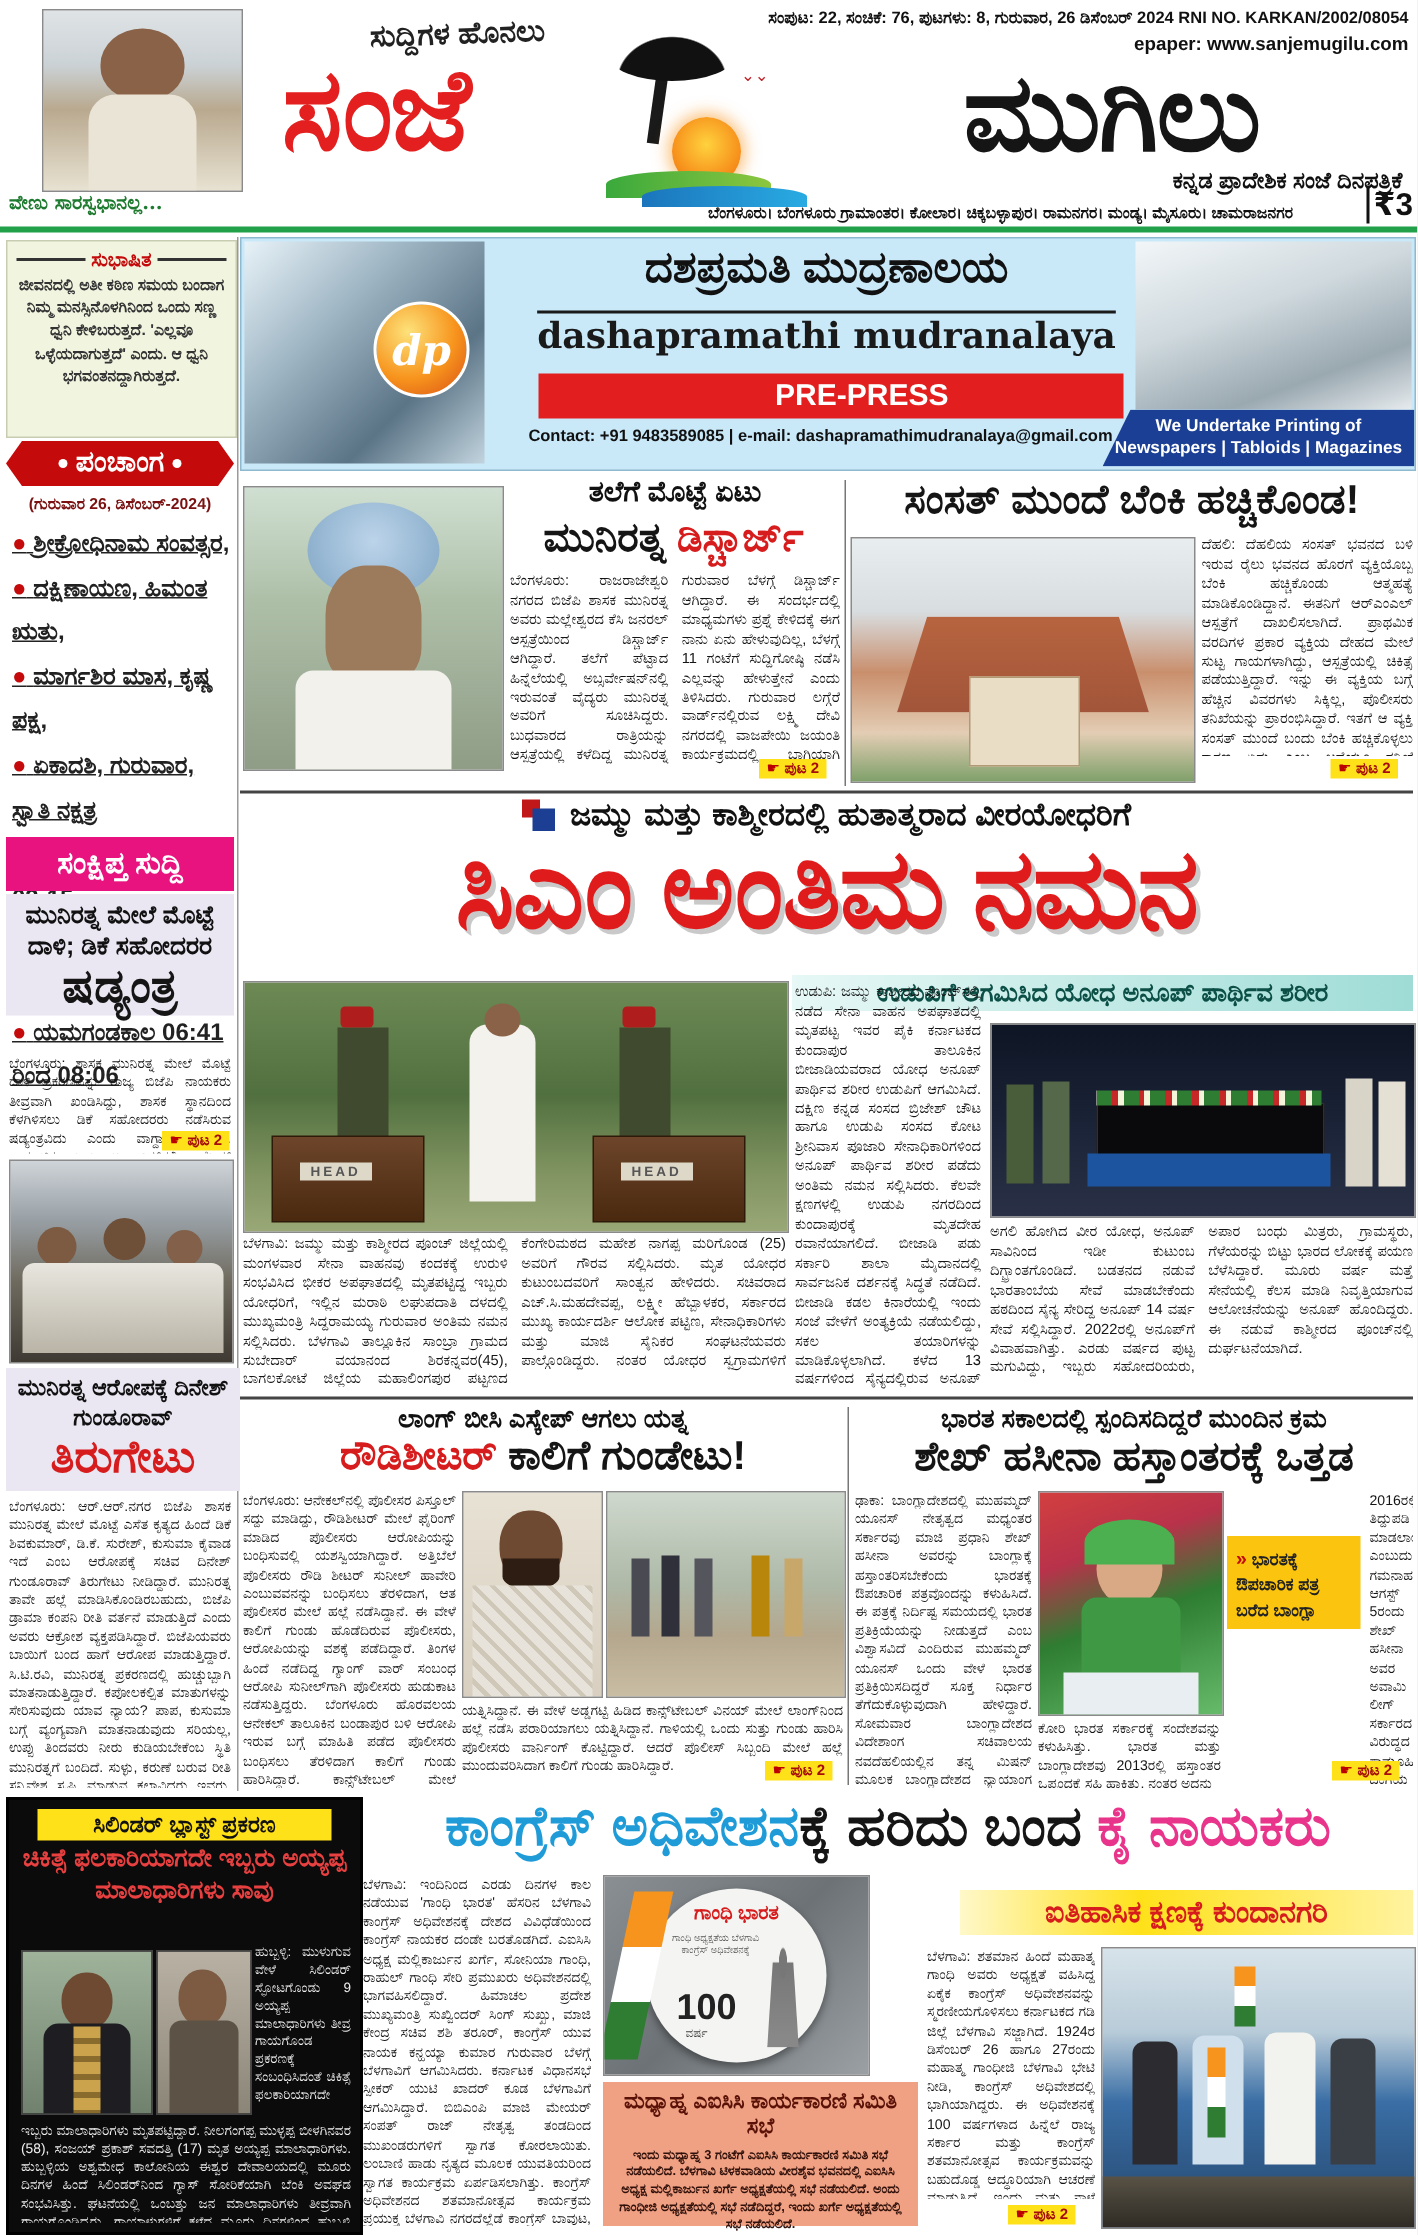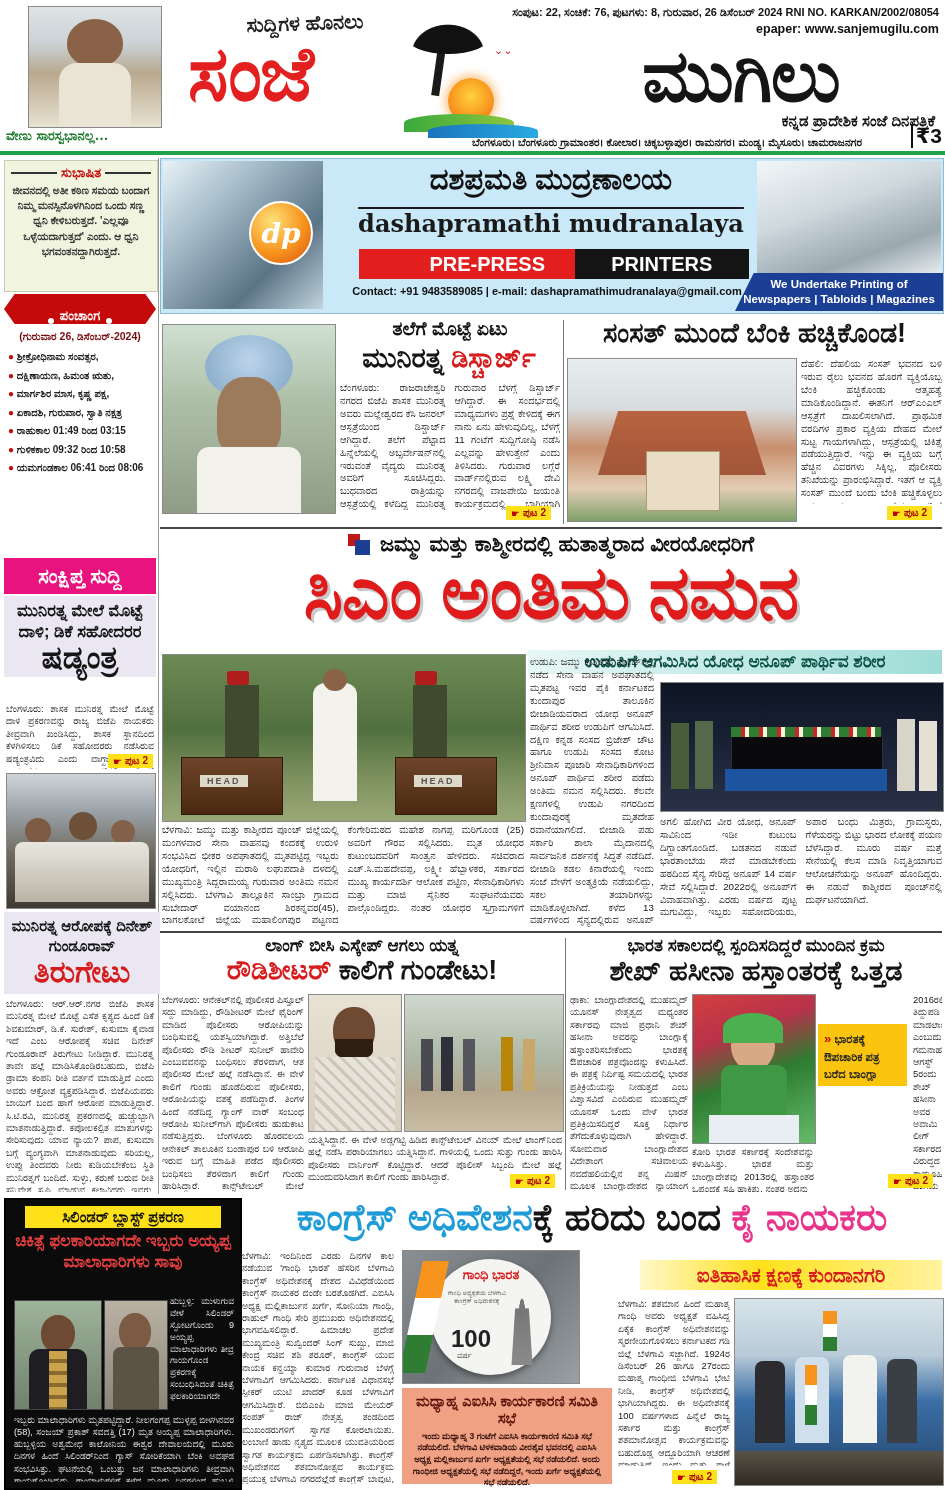--- a/index.html
+++ b/index.html
@@ -63,46 +63,45 @@
 
   <div class="abs" style="left:160px;top:158px;width:782px;height:154px;background:#c9e8f8;border:1px solid #8fb9cf;">
     <div class="ph" style="left:2px;top:2px;width:160px;height:148px;border:none;background:linear-gradient(135deg,#e8f2f8 0%,#9fb6c4 35%,#5b7486 70%,#c2d4de 100%);"></div>
     <div style="position:absolute;left:88px;top:42px;width:60px;height:60px;border-radius:50%;background:radial-gradient(circle at 35% 30%,#fde27a,#f7941d 55%,#d94f16 100%);border:2px solid #fff;display:flex;align-items:center;justify-content:center;">
       <span style="color:#fff;font-weight:bold;font-style:italic;font-size:28px;font-family:'DejaVu Serif',serif;">dp</span>
     </div>
     <div class="abs b ctr" style="left:160px;top:50px;width:460px;font-size:24px;color:#1a1a1a;font-family:'DejaVu Serif',serif;border-top:0;text-decoration:overline;">dashapramathi mudranalaya</div>
     <div class="abs b ctr" style="left:160px;top:4px;width:460px;font-size:29px;color:#111;">ದಶಪ್ರಮತಿ ಮುದ್ರಣಾಲಯ</div>
     <div class="abs" style="left:198px;top:90px;width:390px;height:30px;display:flex;">
       <div style="flex:1;background:#e31e1e;color:#fff;font-weight:bold;font-size:20px;display:flex;align-items:center;justify-content:center;padding-left:41px;">PRE-PRESS</div>
-      <div style="flex:1;background:#141414;color:#fff;font-weight:bold;font-size:20px;display:flex;align-items:center;justify-content:center;">PRINTERS</div>
     </div>
     <div class="abs b ctr" style="left:166px;top:126px;width:440px;font-size:11px;color:#111;">Contact: +91 9483589085 | e-mail: dashapramathimudranalaya@gmail.com</div>
     <div class="ph" style="left:596px;top:2px;width:184px;height:112px;border:none;background:linear-gradient(160deg,#f2f6f8 0%,#cfd9de 40%,#9aa8b0 75%,#e6ebee 100%);"></div>
     <div class="abs" style="left:574px;top:114px;width:208px;height:38px;background:#1b3f94;clip-path:polygon(9% 0,100% 0,100% 100%,0 100%);display:flex;flex-direction:column;align-items:center;justify-content:center;color:#fff;font-weight:bold;font-size:11.5px;line-height:1.3;">
       <span>We Undertake Printing of</span>
       <span>Newspapers | Tabloids | Magazines</span>
     </div>
   </div>
 
   <div class="abs" style="left:4px;top:158px;width:154px;height:1036px;border-right:1px solid #999;">
     <div class="abs" style="left:0;top:2px;width:152px;height:130px;background:#f1f5e0;border:1px solid #c8cdb2;">
       <div style="display:flex;align-items:center;gap:4px;margin:4px 6px 2px 6px;">
         <span style="flex:1;height:2px;background:#333;"></span>
         <span class="b" style="color:#c40a0a;font-size:13px;">ಸುಭಾಷಿತ</span>
         <span style="flex:1;height:2px;background:#333;"></span>
       </div>
       <div class="b ctr" style="margin:2px 7px;font-size:10.5px;line-height:1.45;color:#333;">ಜೀವನದಲ್ಲಿ ಅತೀ ಕಠಿಣ ಸಮಯ ಬಂದಾಗ ನಿಮ್ಮ ಮನಸ್ಸಿನೊಳಗಿನಿಂದ ಒಂದು ಸಣ್ಣ ಧ್ವನಿ ಕೇಳಿಬರುತ್ತದೆ. 'ಎಲ್ಲವೂ ಒಳ್ಳೆಯದಾಗುತ್ತದೆ' ಎಂದು. ಆ ಧ್ವನಿ ಭಗವಂತನದ್ದಾಗಿರುತ್ತದೆ.</div>
     </div>
-    <div class="ribbon abs" style="left:0;top:136px;width:152px;height:30px;font-size:13px;align-items:flex-end;">
+    <div class="ribbon abs" style="left:0;top:136px;width:152px;height:30px;font-size:19px;">
       <span class="dot"></span>
       <span>ಪಂಚಾಂಗ</span>
       <span class="dot"></span>
     </div>
     <div class="abs b ctr" style="left:0;top:172px;width:152px;font-size:10.5px;color:#7a1010;">(ಗುರುವಾರ 26, ಡಿಸೆಂಬರ್-2024)</div>
-    <div class="abs" style="left:4px;top:190px;width:148px;font-size:10px;font-weight:bold;color:#222;line-height:1.85;">
+    <div class="abs" style="left:4px;top:190px;width:148px;font-size:16px;font-weight:bold;color:#222;line-height:1.85;text-decoration:underline;">
       <div><span style="color:#c40a0a;">●</span> <span>ಶ್ರೀಕ್ರೋಧಿನಾಮ ಸಂವತ್ಸರ,</span></div>
       <div><span style="color:#c40a0a;">●</span> <span>ದಕ್ಷಿಣಾಯಣ, ಹಿಮಂತ ಋತು,</span></div>
       <div><span style="color:#c40a0a;">●</span> <span>ಮಾರ್ಗಶಿರ ಮಾಸ, ಕೃಷ್ಣ ಪಕ್ಷ,</span></div>
       <div><span style="color:#c40a0a;">●</span> <span>ಏಕಾದಶಿ, ಗುರುವಾರ, ಸ್ವಾತಿ ನಕ್ಷತ್ರ</span></div>
       <div><span style="color:#c40a0a;">●</span> <span>ರಾಹುಕಾಲ 01:49 ರಿಂದ 03:15</span></div>
       <div><span style="color:#c40a0a;">●</span> <span>ಗುಳಿಕಕಾಲ 09:32 ರಿಂದ 10:58</span></div>
       <div><span style="color:#c40a0a;">●</span> <span>ಯಮಗಂಡಕಾಲ 06:41 ರಿಂದ 08:06</span></div>
     </div>
     <div class="pinkban abs" style="left:0;top:400px;width:152px;height:36px;">ಸಂಕ್ಷಿಪ್ತ ಸುದ್ದಿ</div>
     <div class="abs" style="left:0;top:438px;width:152px;background:#eae6f2;padding:4px 0 2px 0;">

